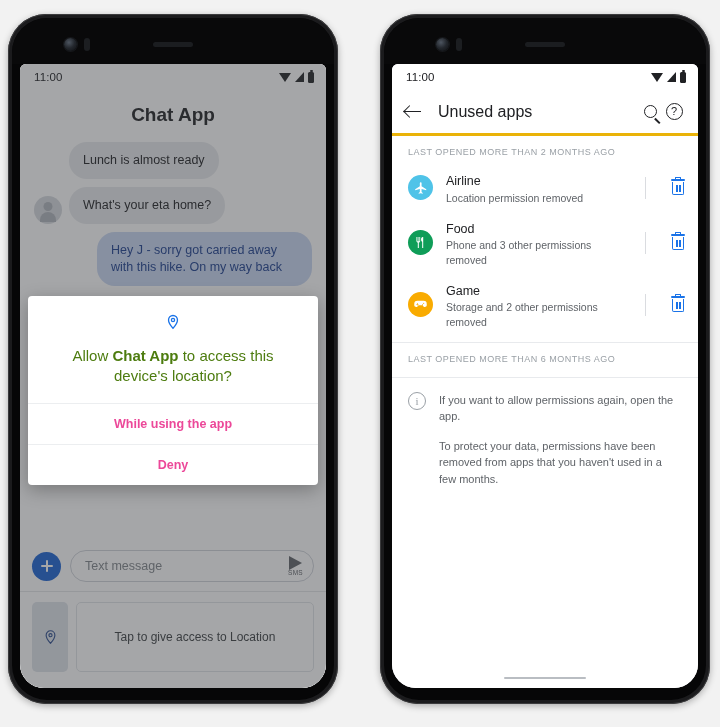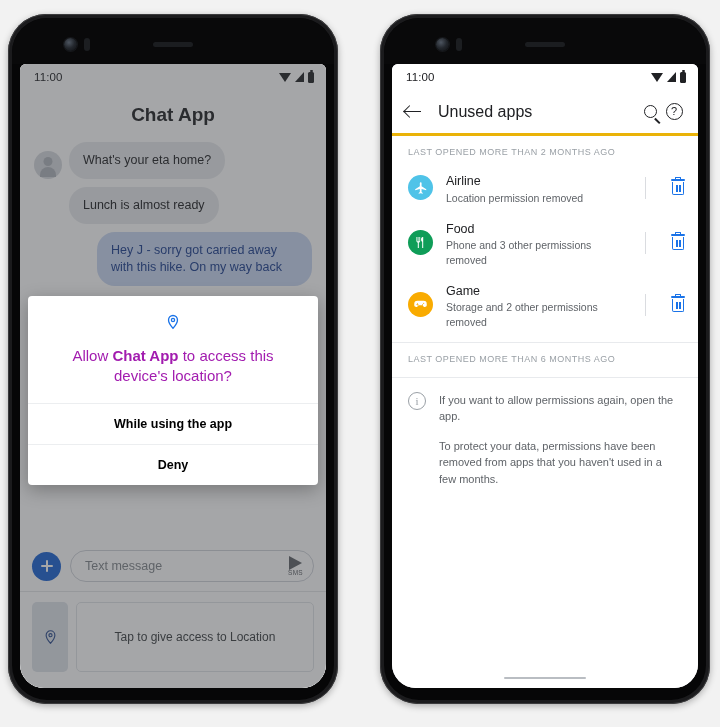--- a/index.html
+++ b/index.html
@@ -138,27 +138,27 @@
   
   .dialog {
     position:absolute; z-index:6; left:8px; right:8px; top:232px;
     background:#ffffff; border-radius:4px;
     box-shadow: 0 5px 18px rgba(0,0,0,.28);
     overflow:hidden;
   }
   .dlg-head { padding: 16px 20px 18px; text-align:center; }
   .dlg-pin { margin: 0 auto 10px; width:16px; height:20px; }
   .dlg-title {
-    font-size:15px; line-height:1.3; color:#a21caf; font-weight:400;
+    font-size:15px; line-height:1.3; color:#4d7c0f; font-weight:400;
   }
   .dlg-title b { font-weight:700; }
   .dlg-opt {
     border-top:1px solid #eceef0;
     height:41px; display:flex; align-items:center; justify-content:center;
-    color:#000000; font-size:12.5px; font-weight:600; position:relative;
+    color:#ec4899; font-size:12.5px; font-weight:600; position:relative;
     overflow:hidden;
   }
   .ripple {
     position:absolute; width:46px; height:46px; border-radius:50%;
     background:#bdd3f5; left:53%; top:50%; transform:translate(-50%,-50%);
   }
   .dlg-opt span { position:relative; z-index:2; }
 
   
   .set-screen { position:absolute; inset:0; background:#fff; color:#202124; display:flex; flex-direction:column; }
@@ -229,26 +229,26 @@
                 <span class="ico-wifi"></span>
                 <span class="ico-sig"></span>
                 <span class="ico-bat"></span>
               </span>
             </div>
 
             <div class="chat-title">Chat App</div>
 
             <div class="msgs">
               <div class="row">
+                <div class="avatar-spacer"></div>
+                <div class="bubble them">Lunch is almost ready</div>
+              </div>
+              <div class="row">
                 <div class="avatar"></div>
                 <div class="bubble them">What's your eta home?</div>
-              </div>
-              <div class="row">
-                <div class="avatar-spacer"></div>
-                <div class="bubble them">Lunch is almost ready</div>
               </div>
               <div class="row me">
                 <div class="bubble me">Hey J - sorry got carried away with this hike. On my way back</div>
               </div>
             </div>
 
             <div class="chat-compose">
               <div class="fab-plus"></div>
               <div class="compose-field">
                 <span>Text message</span>

